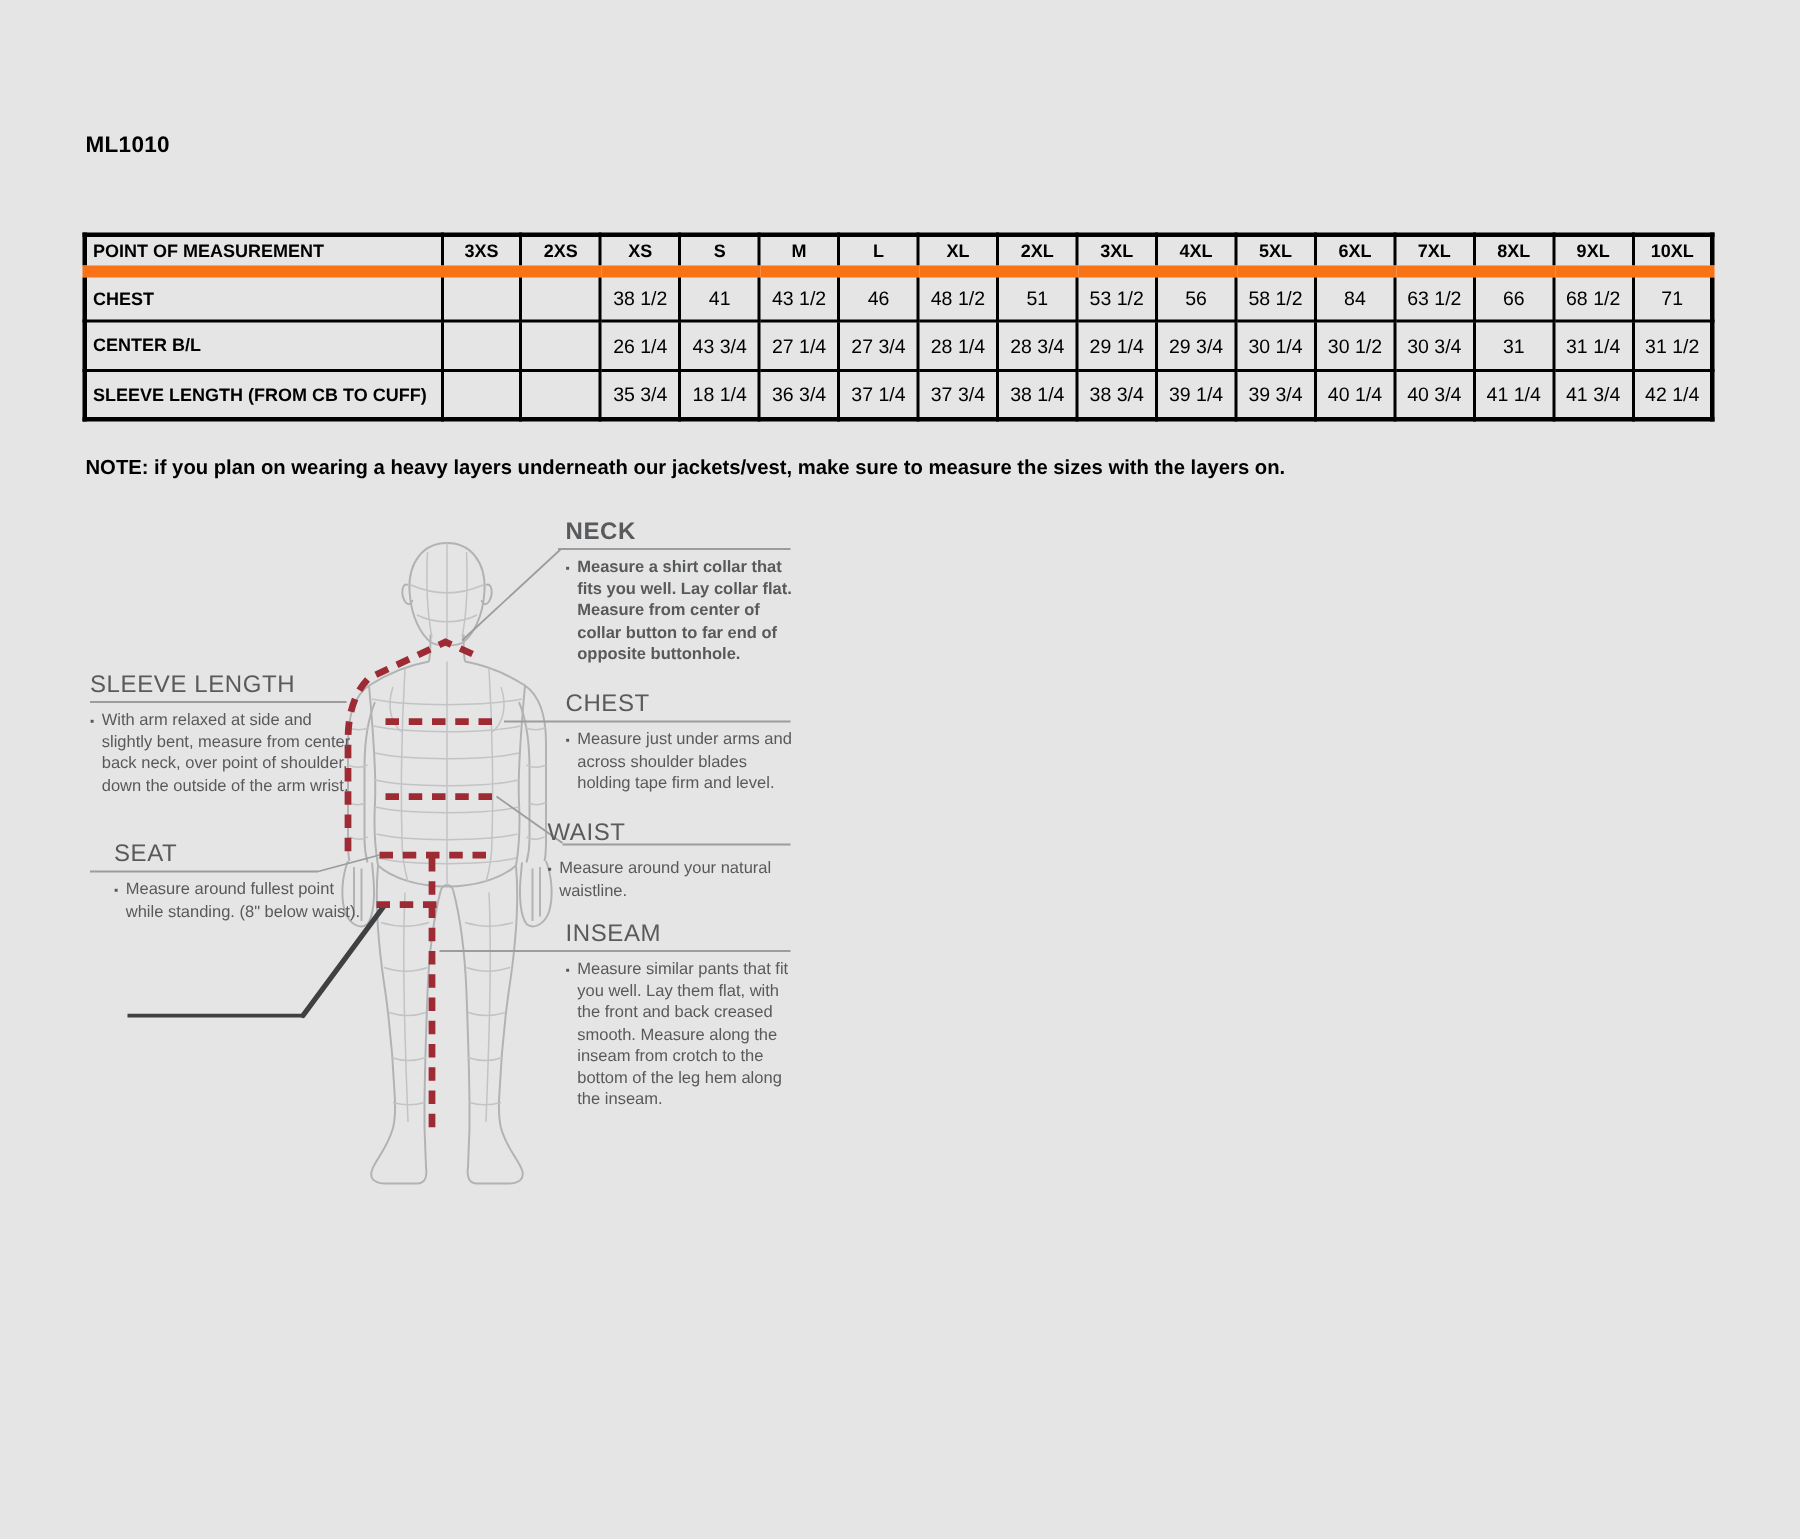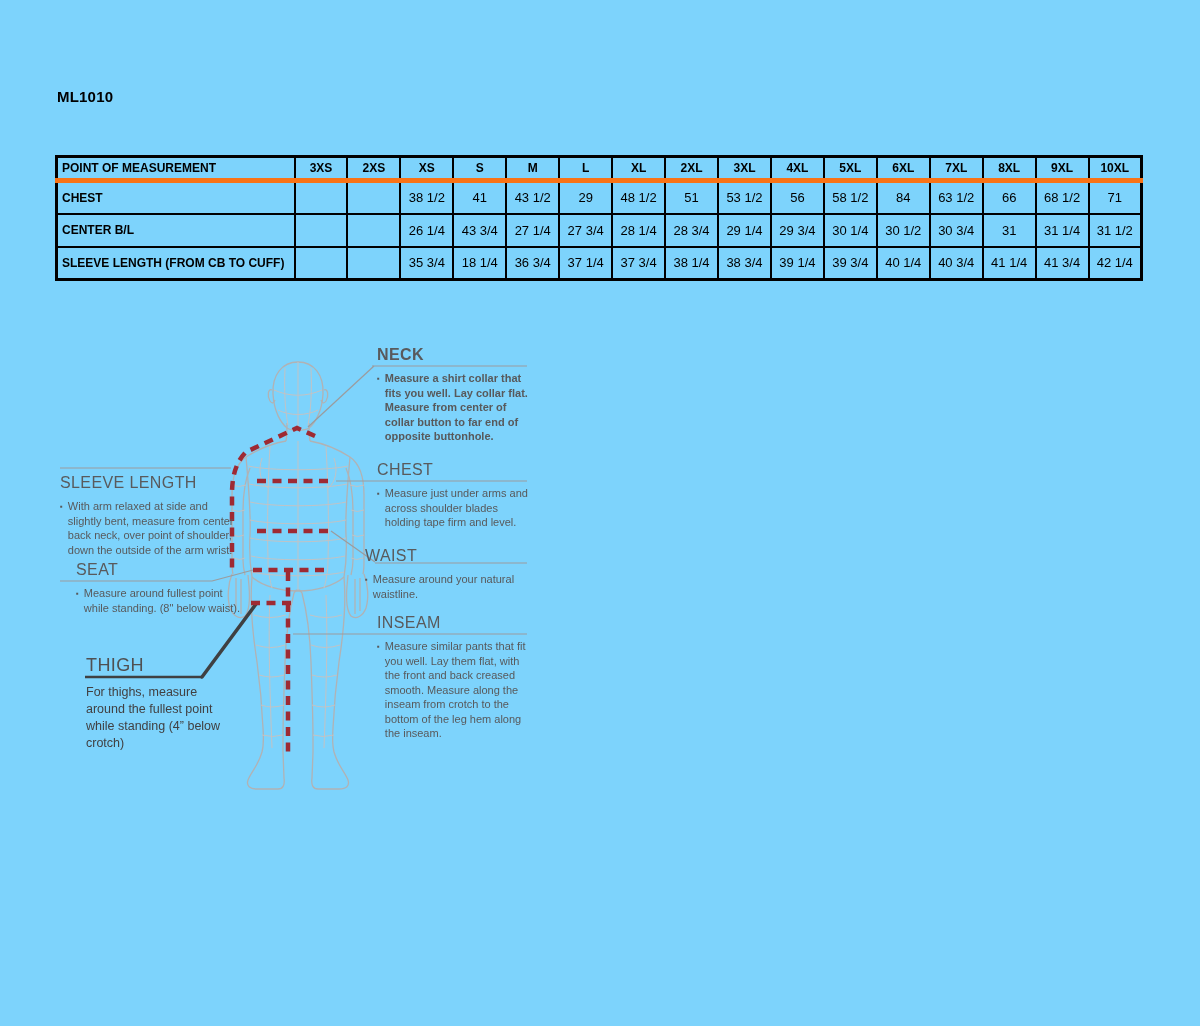--- a/index.html
+++ b/index.html
@@ -1,25 +1,25 @@
 <!DOCTYPE html>
 <html><head>
 <meta charset="utf-8">
 <style>
   * { margin: 0; padding: 0; box-sizing: border-box; }
   html, body { background: #ffffff; }
   body { font-family: "Liberation Sans", sans-serif; color: #000; }
-  #page { position: relative; width: 1200px; height: 1026px; background: #7dd3fc; overflow: hidden; }
+  #page { position: relative; width: 1200px; height: 1026px; background: #e5e5e5; overflow: hidden; }
 
   .doc-title { position: absolute; left: 57px; top: 88px; font-size: 15px; font-weight: bold; letter-spacing: 0.2px; }
 
   .size-table-wrap { position: absolute; left: 55px; top: 155px; width: 1088px; }
   table.size-table { border-collapse: collapse; table-layout: fixed; width: 1088px; border: 3px solid #000; }
   table.size-table th, table.size-table td { border: 2px solid #000; text-align: center; vertical-align: middle; white-space: nowrap; overflow: hidden; }
-  table.size-table thead th { height: 24px; font-size: 12px; font-weight: bold; border-bottom: 5px solid #f97316; }
+  table.size-table thead th { height: 24px; font-size: 12px; font-weight: bold; border-bottom: 8px solid #f97316; }
   table.size-table tbody td { height: 33px; font-size: 13px; font-weight: normal; }
   table.size-table .lbl { text-align: left; padding-left: 4px; font-weight: bold; font-size: 12px; }
   col.c0 { width: 238px; }
 
   .note { position: absolute; left: 57px; top: 304px; width: 1060px; font-size: 13.5px; font-weight: bold; }
 
   svg.diagram { position: absolute; left: 0; top: 340px; }
 
   .callout { position: absolute; }
   .co-head { height: 20px; font-size: 16px; letter-spacing: 0.4px; color: #595a5c; margin-bottom: 5px; }
@@ -78,21 +78,21 @@
         </tr>
       </thead>
       <tbody>
         <tr>
           <td class="lbl">CHEST</td>
           <td></td>
           <td></td>
           <td>38 1/2</td>
           <td>41</td>
           <td>43 1/2</td>
-          <td>29</td>
+          <td>46</td>
           <td>48 1/2</td>
           <td>51</td>
           <td>53 1/2</td>
           <td>56</td>
           <td>58 1/2</td>
           <td>84</td>
           <td>63 1/2</td>
           <td>66</td>
           <td>68 1/2</td>
           <td>71</td>
@@ -132,20 +132,21 @@
           <td>40 1/4</td>
           <td>40 3/4</td>
           <td>41 1/4</td>
           <td>41 3/4</td>
           <td>42 1/4</td>
         </tr>
       </tbody>
     </table>
   </div>
 
+  <div class="note">NOTE: if you plan on wearing a heavy layers underneath our jackets/vest, make sure to measure the sizes with the layers on.</div>
 
   <svg class="diagram" width="560" height="470" viewBox="0 340 560 470">
 
     <g fill="none" stroke="#b1b2b4" stroke-width="1.3">
       <path d="M 298 362 C 314 362 324 375 323 394 C 322 412 315 423 309 428 C 305 431 291 431 287 428 C 281 423 274 412 273 394 C 272 375 282 362 298 362 Z"></path>
       <path d="M 272 390 C 268 388 267 396 270 401 C 272 404 274 403 275 400"></path>
       <path d="M 324 390 C 328 388 329 396 326 401 C 324 404 322 403 321 400"></path>
       <path d="M 287 423 C 287 430 287 436 286 441 M 309 423 C 309 430 309 436 310 441"></path>
       <path d="M 286 441 C 275 443 260 448 246 457 M 310 441 C 321 443 336 448 350 457"></path>
       <path d="M 246 457 C 249 490 251 515 250 535 C 249 553 250 565 252 577"></path>
@@ -209,21 +210,21 @@
   </svg>
 
   <div class="callout" style="left:377px; top:346px; width:158px;font-weight:bold;">
     <div class="co-head">NECK</div>
     <div class="co-body">
       <span class="sq">▪</span>
       <p>Measure a shirt collar that fits you well. Lay collar flat. Measure from center of collar button to far end of opposite buttonhole.</p>
     </div>
   </div>
 
-  <div class="callout" style="left:60px; top:474px; width:180px;">
+  <div class="callout" style="left:60px; top:448px; width:180px;">
     <div class="co-head">SLEEVE LENGTH</div>
     <div class="co-body">
       <span class="sq">▪</span>
       <p>With arm relaxed at side and slightly bent, measure from center back neck, over point of shoulder, down the outside of the arm wrist.</p>
     </div>
   </div>
 
   <div class="callout" style="left:377px; top:461px; width:158px;">
     <div class="co-head">CHEST</div>
     <div class="co-body">
@@ -249,18 +250,14 @@
   </div>
 
   <div class="callout" style="left:377px; top:614px; width:158px;">
     <div class="co-head">INSEAM</div>
     <div class="co-body">
       <span class="sq">▪</span>
       <p>Measure similar pants that fit you well. Lay them flat, with the front and back creased smooth. Measure along the inseam from crotch to the bottom of the leg hem along the inseam.</p>
     </div>
   </div>
 
-  <div class="callout" style="left:86px; top:655px; width:152px;">
-    <div class="co-head" style="font-size:18px; color:#4f5052; margin-bottom:9px;">THIGH</div>
-    <p class="thigh-text">For thighs, measure around the fullest point while standing (4” below crotch)</p>
-  </div>
 
 </div>
 
 </body></html>

